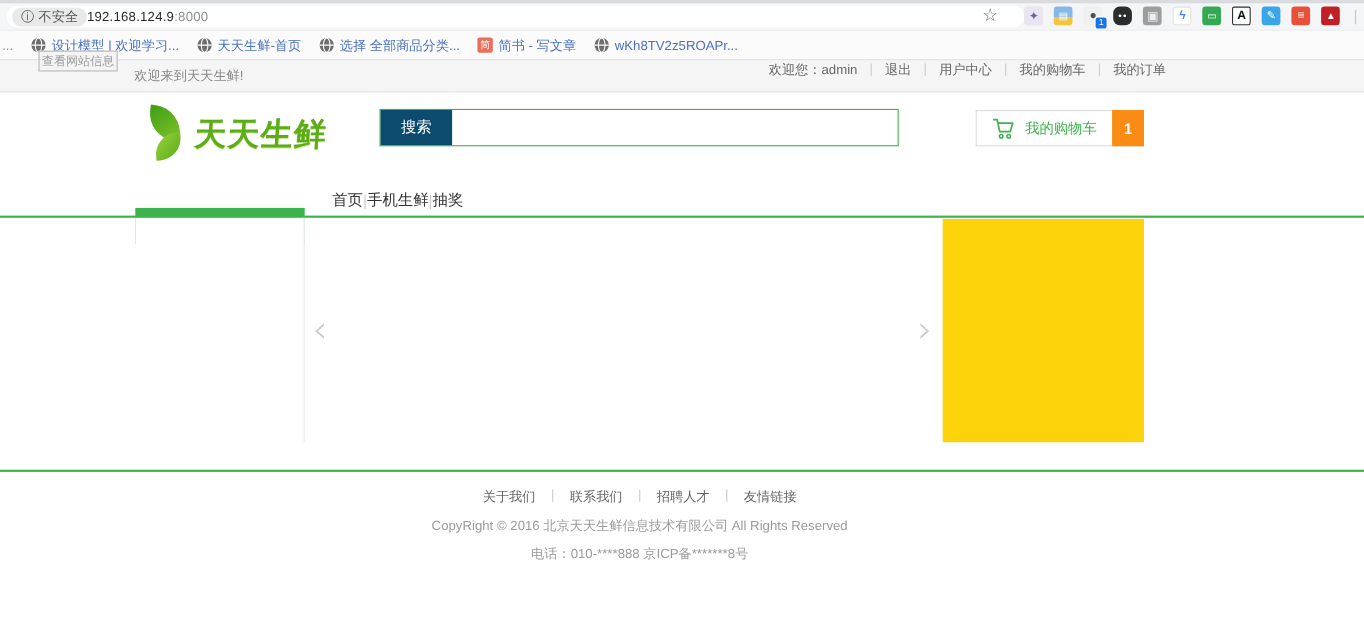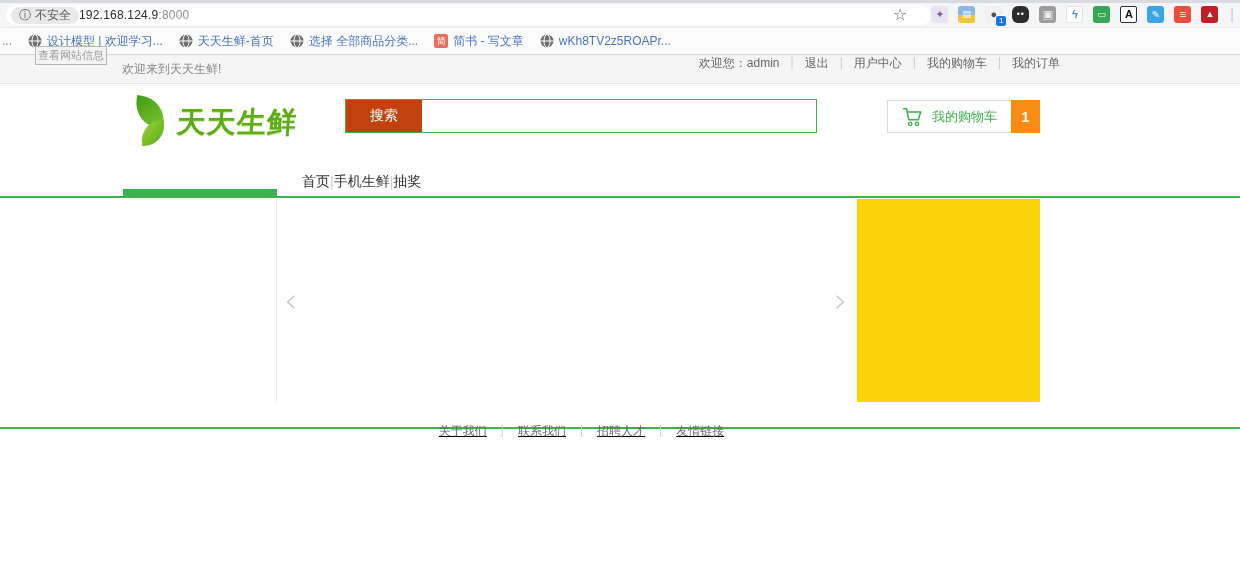--- a/index.html
+++ b/index.html
@@ -64,21 +64,21 @@
            background:linear-gradient(315deg,#55aa1c,#9ed43a); border-radius:85% 0 85% 0;
            transform:rotate(-6deg); }
   #logo-text { font-size:29px; font-weight:bold; color:#5dad17; letter-spacing:1px;
                transform:skewX(-4deg); text-shadow:0 1px 0 #cfe8a8; }
 
   #search-box { left:345px; top:99px; width:472px; height:34px; border:1px solid #3cb34c;
                 display:flex; background:#fff; }
   #search-input-wrap { flex:1; display:flex; align-items:center; padding-left:10px; gap:7px; }
   #search-input { border:none; outline:none; flex:1; font-size:12px; color:#333; height:100%; }
   #search-input::placeholder { color:#9b9b9b; }
-  #search-button { width:76px; background:#c2410c; color:#fff; font-size:14px; border:none;
+  #search-button { width:65px; background:#0c4a6e; color:#fff; font-size:14px; border:none;
                    cursor:pointer; font-family:Liberation Sans, sans-serif; }
 
   #cart-box { left:887px; top:100px; width:153px; height:33px; border:1px solid #dcdcdc;
               display:flex; align-items:center; background:#fff; cursor:pointer; }
   #cart-icon { margin-left:13px; display:inline-flex; }
   #cart-label { margin-left:9px; font-size:13px; color:#3cb34c; }
   #cart-count { position:absolute; right:-1px; top:-1px; width:29px; height:33px; background:#fa8c16;
                 color:#fff; font-size:14px; font-weight:bold; display:flex; align-items:center; justify-content:center; }
 
   
@@ -91,21 +91,21 @@
   
   #sidebar { left:123px; top:198px; width:154px; height:204px; background:#fff; border-right:1px solid #ececec; }
   .car-arrow { top:283px; font-size:34px; color:#c9c9c9; line-height:34px; cursor:pointer;
                font-family:"DejaVu Sans",sans-serif; font-weight:200; }
   #car-prev { left:284px; }
   #car-next { left:834px; }
   #promo-banner { left:857px; top:199px; width:183px; height:203px; background:#fcd30b; cursor:pointer; }
 
   
   #footer-line { left:0; top:427px; width:1240px; height:2px; background:#3cb34c; }
-  #footer { left:123px; top:423px; width:917px; text-align:center;text-decoration:underline; }
+  #footer { left:123px; top:443px; width:917px; text-align:center; }
   #footer-links { display:flex; justify-content:center; gap:14px; font-size:12px; color:#666; }
   #footer-links .lnk { cursor:pointer; }
   #footer-copyright { margin-top:10px; font-size:12px; color:#9b9b9b; }
   #footer-phone { margin-top:8px; font-size:12px; color:#9b9b9b; }
 </style>
 </head>
 <body>
 
 <div id="toolbar" class="abs">
   <div id="toolbar-topstrip" class="abs"></div>
@@ -246,13 +246,15 @@
 <div id="footer" class="abs">
   <div id="footer-links">
     <span class="lnk">关于我们</span>
     <span class="pipe">|</span>
     <span class="lnk">联系我们</span>
     <span class="pipe">|</span>
     <span class="lnk">招聘人才</span>
     <span class="pipe">|</span>
     <span class="lnk">友情链接</span>
   </div>
+  <div id="footer-copyright">CopyRight © 2016 北京天天生鲜信息技术有限公司 All Rights Reserved</div>
+  <div id="footer-phone">电话：010-****888 京ICP备*******8号</div>
 </div>
 
 </body></html>

